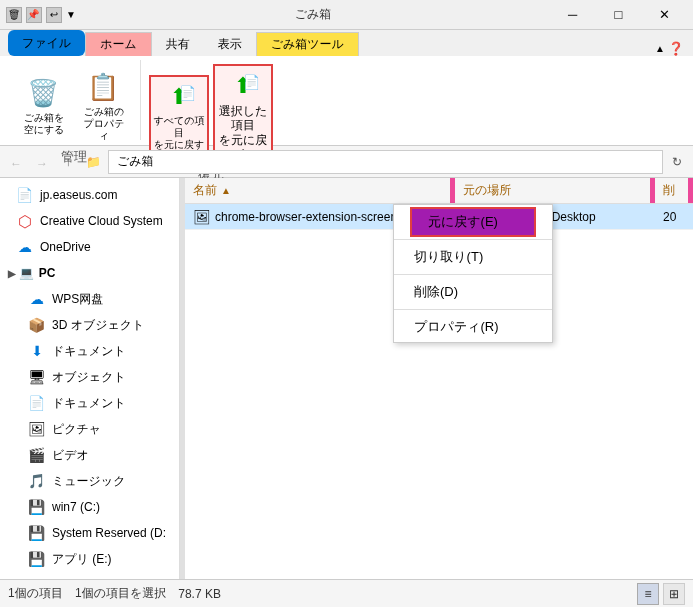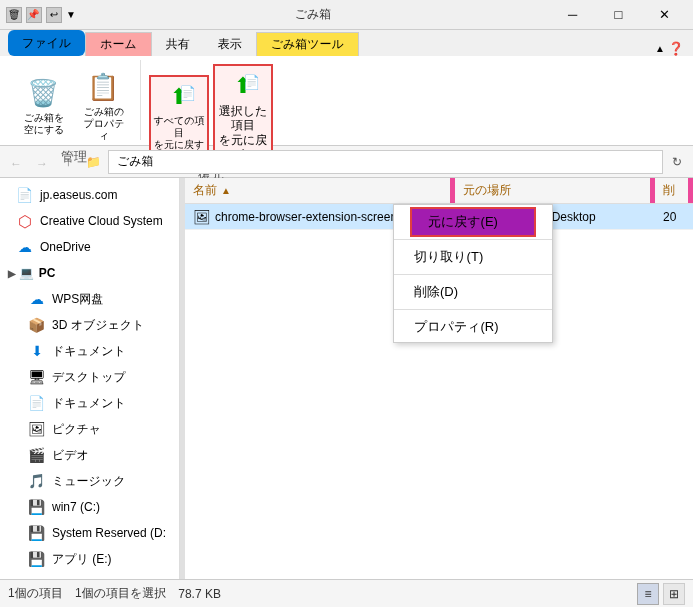--- a/index.html
+++ b/index.html
@@ -480,21 +480,21 @@
     <div class="sidebar-item" style="padding-left:28px;">
       <span class="sidebar-item-icon">📦</span>
       <span>3D オブジェクト</span>
     </div>
     <div class="sidebar-item" style="padding-left:28px;">
       <span class="sidebar-item-icon" style="color:#0078d7;">⬇</span>
       <span>ドキュメント</span>
     </div>
     <div class="sidebar-item" style="padding-left:28px;">
       <span class="sidebar-item-icon">🖥</span>
-      <span>デスクトップ</span>
+      <span>オブジェクト</span>
     </div>
     <div class="sidebar-item" style="padding-left:28px;">
       <span class="sidebar-item-icon">📄</span>
       <span>ドキュメント</span>
     </div>
     <div class="sidebar-item" style="padding-left:28px;">
       <span class="sidebar-item-icon">🖼</span>
       <span>ピクチャ</span>
     </div>
     <div class="sidebar-item" style="padding-left:28px;">

